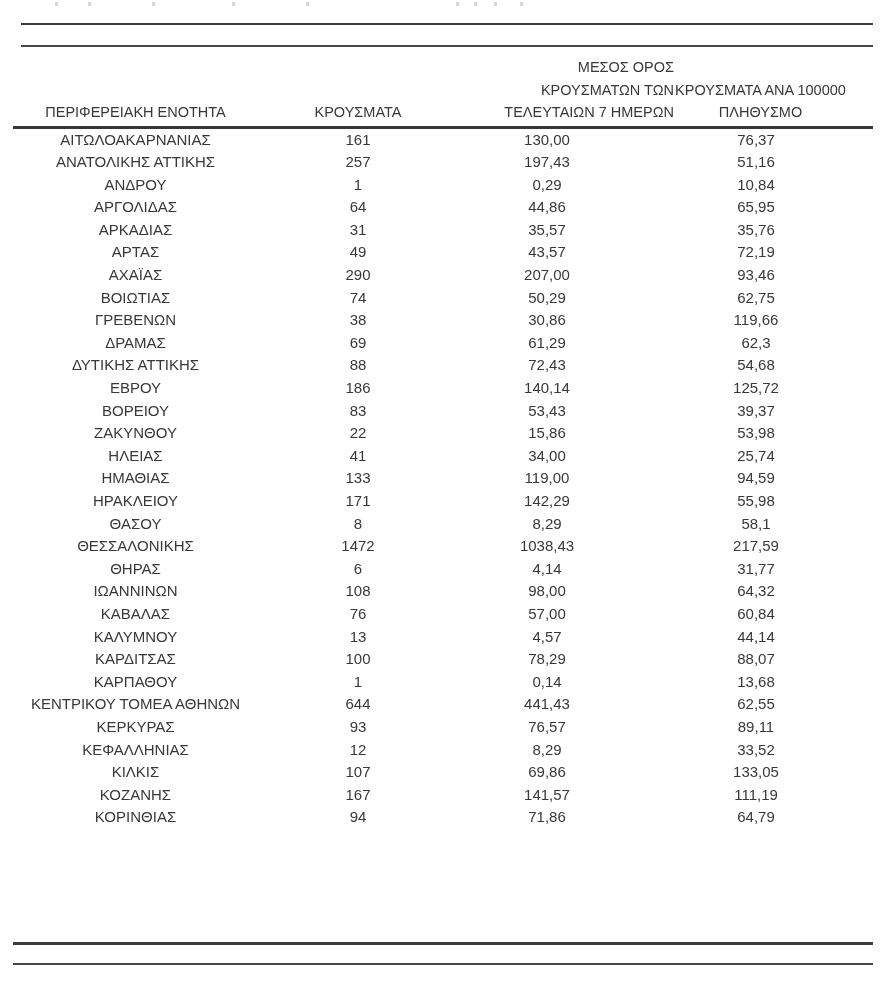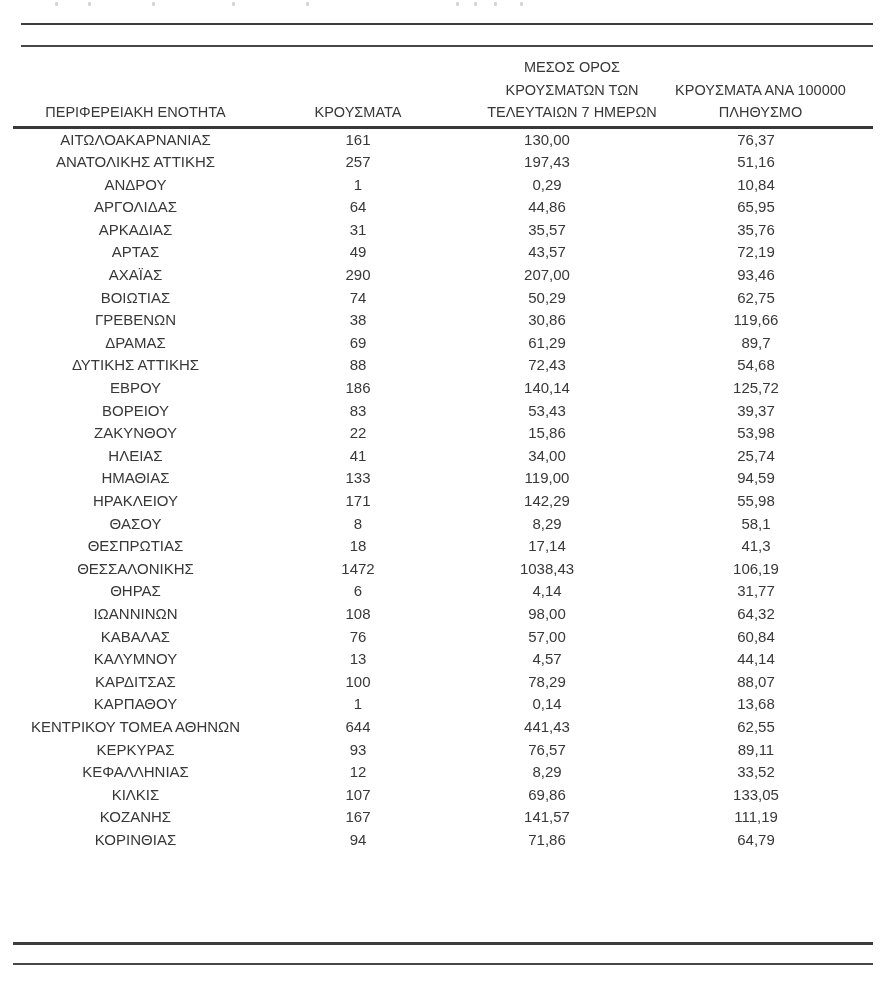--- a/index.html
+++ b/index.html
@@ -39,21 +39,21 @@
     vertical-align:bottom;
     text-align:center;
     font-weight:400;
     font-size:14.5px;
     line-height:22.5px;
     padding:0 0 2px 0;
     border-bottom:3px solid #383838;
     white-space:nowrap;
   }
   .data-table thead th span { display:block; }
-  .shift-right { position:relative; left:19px; }
+  .shift-right { position:relative; left:26px;text-align:right; }
   .data-table tbody td {
     text-align:center;
     font-size:15px;
     line-height:22.6px;
     height:22.6px;
     padding:0;
     white-space:nowrap;
     overflow:hidden;
   }
   .data-table tbody td.c2 { padding-right:12px; }
@@ -157,21 +157,21 @@
         <tr>
           <td class="c0">ΓΡΕΒΕΝΩΝ</td>
           <td class="c1">38</td>
           <td class="c2">30,86</td>
           <td class="c3">119,66</td>
         </tr>
         <tr>
           <td class="c0">ΔΡΑΜΑΣ</td>
           <td class="c1">69</td>
           <td class="c2">61,29</td>
-          <td class="c3">89,7</td>
+          <td class="c3">62,3</td>
         </tr>
         <tr>
           <td class="c0">ΔΥΤΙΚΗΣ ΑΤΤΙΚΗΣ</td>
           <td class="c1">88</td>
           <td class="c2">72,43</td>
           <td class="c3">54,68</td>
         </tr>
         <tr>
           <td class="c0">ΕΒΡΟΥ</td>
           <td class="c1">186</td>
@@ -208,30 +208,24 @@
           <td class="c2">142,29</td>
           <td class="c3">55,98</td>
         </tr>
         <tr>
           <td class="c0">ΘΑΣΟΥ</td>
           <td class="c1">8</td>
           <td class="c2">8,29</td>
           <td class="c3">58,1</td>
         </tr>
         <tr>
-          <td class="c0">ΘΕΣΠΡΩΤΙΑΣ</td>
-          <td class="c1">18</td>
-          <td class="c2">17,14</td>
-          <td class="c3">41,3</td>
-        </tr>
-        <tr>
           <td class="c0">ΘΕΣΣΑΛΟΝΙΚΗΣ</td>
           <td class="c1">1472</td>
           <td class="c2">1038,43</td>
-          <td class="c3">106,19</td>
+          <td class="c3">217,59</td>
         </tr>
         <tr>
           <td class="c0">ΘΗΡΑΣ</td>
           <td class="c1">6</td>
           <td class="c2">4,14</td>
           <td class="c3">31,77</td>
         </tr>
         <tr>
           <td class="c0">ΙΩΑΝΝΙΝΩΝ</td>
           <td class="c1">108</td>

